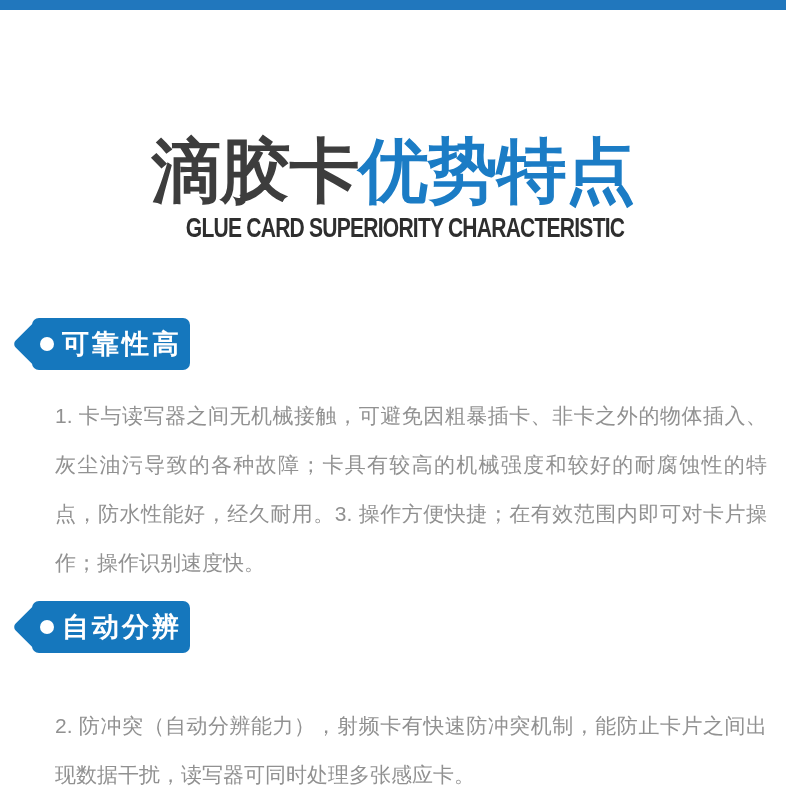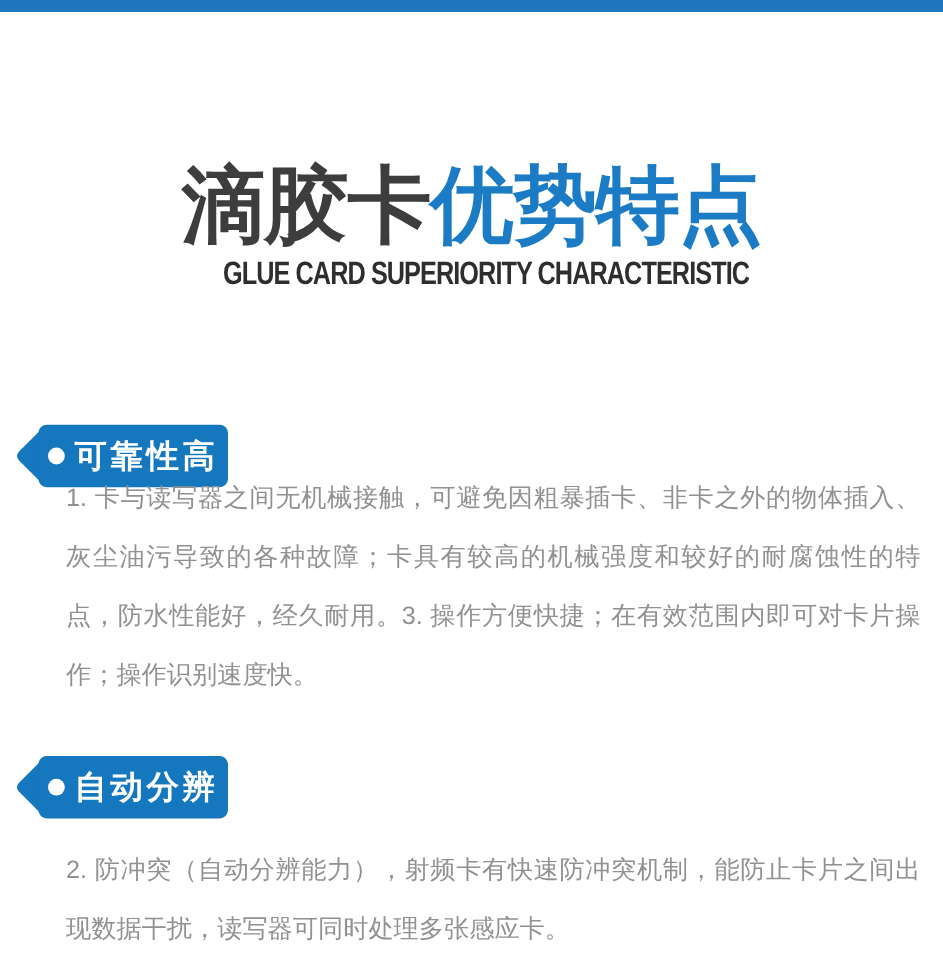--- a/index.html
+++ b/index.html
@@ -83,22 +83,22 @@
     position: absolute;
     left: 44px; top: 0;
     height: 52px;
     line-height: 52px;
     color: #ffffff;
     font-size: 27px;
     font-weight: bold;
     letter-spacing: 3px;
     white-space: nowrap;
   }
-  .tag-1 { top: 318px; margin-top: 36px; }
-  .tag-2 { top: 630px; }
+  .tag-1 { top: 318px; }
+  .tag-2 { top: 601px; }
   
   .para {
     position: absolute;
     left: 55px;
     width: 712px;
     color: #919191;
     font-size: 21px;
     line-height: 49px;
     letter-spacing: 0px;
     text-align: justify;

